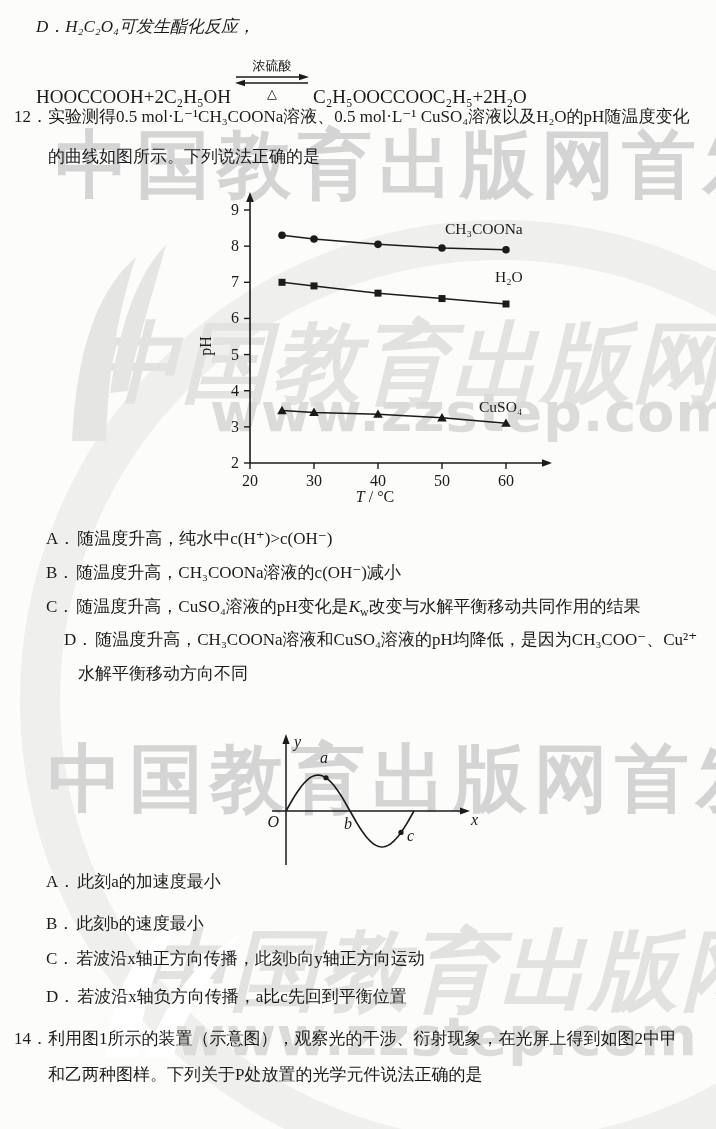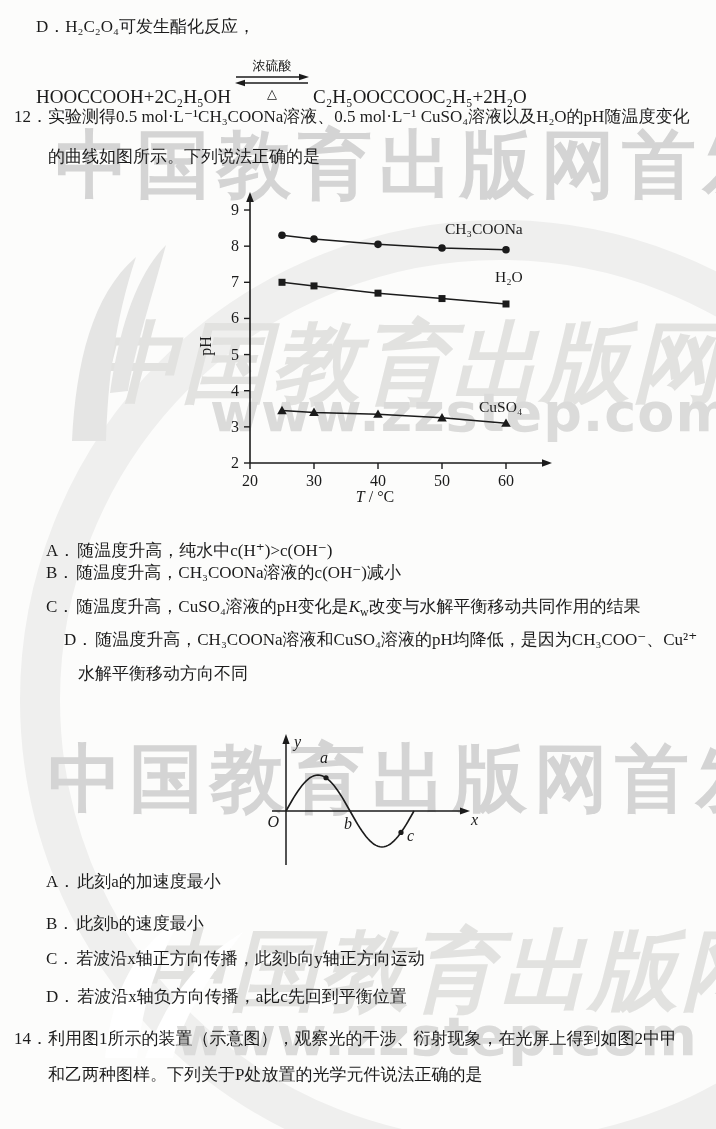--- a/index.html
+++ b/index.html
@@ -49,21 +49,21 @@
 
   <div class="wm-script" style="left:140px;top:928px;">中国教育出版网</div>
 
   <svg class="petal" style="left:85px;top:912px;" width="180" height="148" viewBox="0 0 180 148">
     <path d="M20,146 C26,85 48,35 96,6 C66,60 56,105 52,146 Z" fill="#ffffff"></path>
     <path d="M60,146 C78,95 108,50 158,20 C120,70 96,110 88,146 Z" fill="#ffffff"></path>
   </svg>
 
   <div class="wm-url" style="left:175px;top:1010px;">www.zzstep.com</div>
 
-  <div class="line" style="left:36px;top:16px;">D．H₂C₂O₄可发生酯化反应，</div>
+  <div class="line" style="left:36px;top:16px;font-style:italic;">D．H₂C₂O₄可发生酯化反应，</div>
 
   <div class="eq-row">
     <span>HOOCCOOH+2C₂H₅OH</span>
     <span class="eq-mid">
       <span class="eq-top">浓硫酸</span>
       <svg class="eq-arrows" width="76" height="14" viewBox="0 0 76 14">
         <line x1="2" y1="4" x2="67" y2="4" stroke="#1b1b1b" stroke-width="1.4"></line>
         <polygon points="75,4 65,0.8 65,7.2" fill="#1b1b1b"></polygon>
         <line x1="74" y1="10" x2="9" y2="10" stroke="#1b1b1b" stroke-width="1.4"></line>
         <polygon points="1,10 11,6.8 11,13.2" fill="#1b1b1b"></polygon>
@@ -127,21 +127,21 @@
       <text x="300" y="96" font-size="15.5">H₂O</text>
       <polyline points="87,224.59699999999998 119,226.404 183,228.211 247,231.825 311,237.24599999999998" fill="none" stroke="#1b1b1b" stroke-width="1.5"></polyline>
       <polygon points="87,219.79699999999997 82.2,228.19699999999997 91.8,228.19699999999997" fill="#1b1b1b"></polygon>
       <polygon points="119,221.60399999999998 114.2,230.004 123.8,230.004" fill="#1b1b1b"></polygon>
       <polygon points="183,223.411 178.2,231.811 187.8,231.811" fill="#1b1b1b"></polygon>
       <polygon points="247,227.02499999999998 242.2,235.42499999999998 251.8,235.42499999999998" fill="#1b1b1b"></polygon>
       <polygon points="311,232.44599999999997 306.2,240.84599999999998 315.8,240.84599999999998" fill="#1b1b1b"></polygon>
       <text x="284" y="226" font-size="15.5">CuSO₄</text>
     </svg>
 
-  <div class="line" style="left:46px;top:540px;">
+  <div class="line" style="left:46px;top:528px;">
     <span class="opt-label">A．</span><span>随温度升高，纯水中c(H⁺)&gt;c(OH⁻)</span>
   </div>
   <div class="line" style="left:46px;top:562px;">
     <span class="opt-label">B．</span><span>随温度升高，CH₃COONa溶液的c(OH⁻)减小</span>
   </div>
   <div class="line" style="left:46px;top:596px;">
     <span class="opt-label">C．</span><span>随温度升高，CuSO₄溶液的pH变化是</span><i>K</i><sub>w</sub><span>改变与水解平衡移动共同作用的结果</span>
   </div>
   <div class="line" style="left:64px;top:629px;">
     <span class="opt-label">D．</span><span>随温度升高，CH₃COONa溶液和CuSO₄溶液的pH均降低，是因为CH₃COO⁻、Cu²⁺</span>

